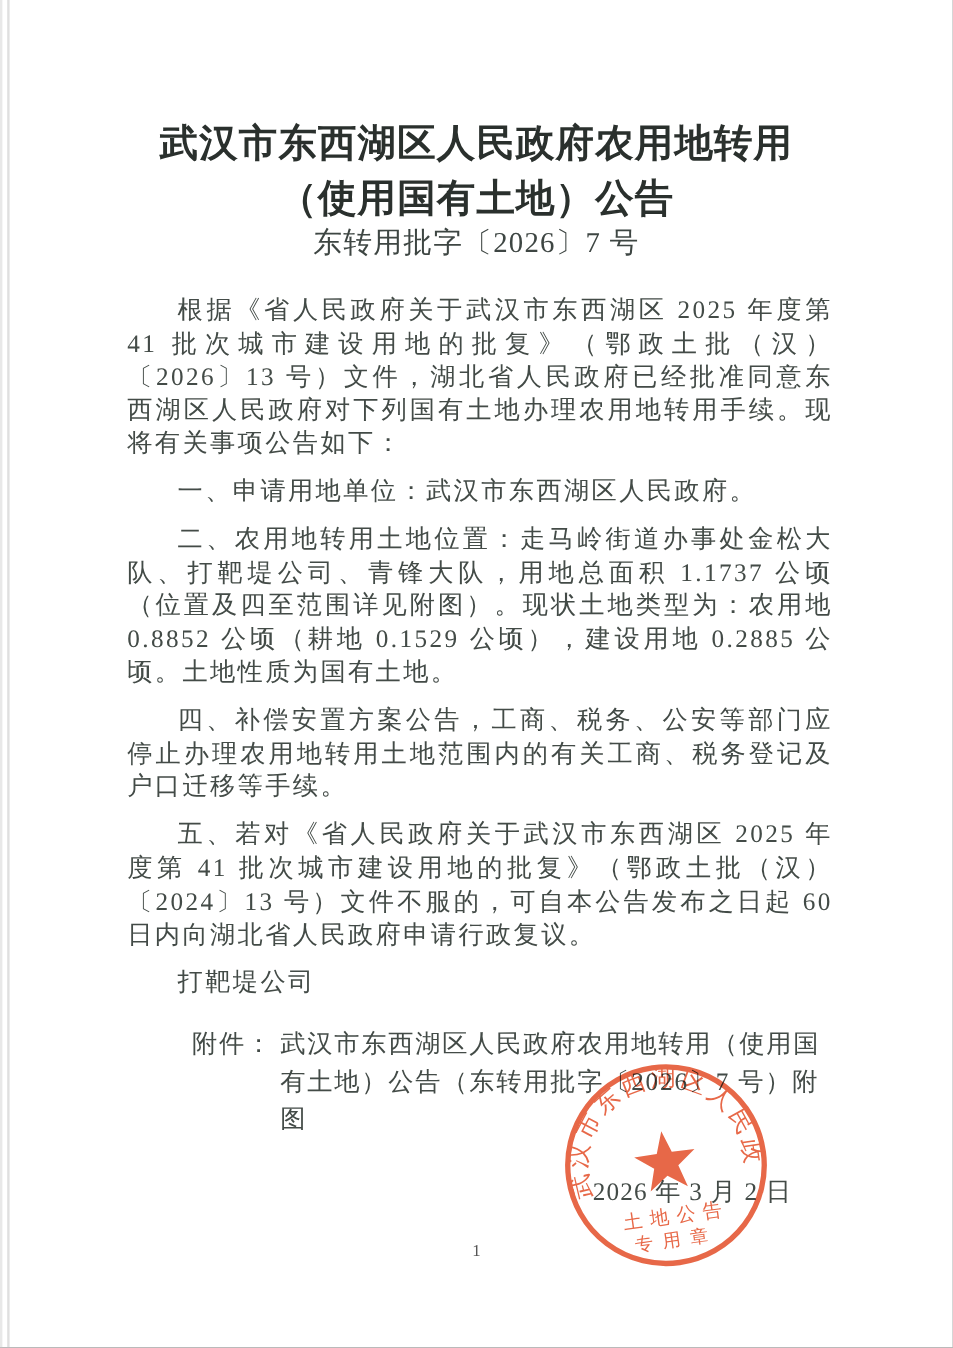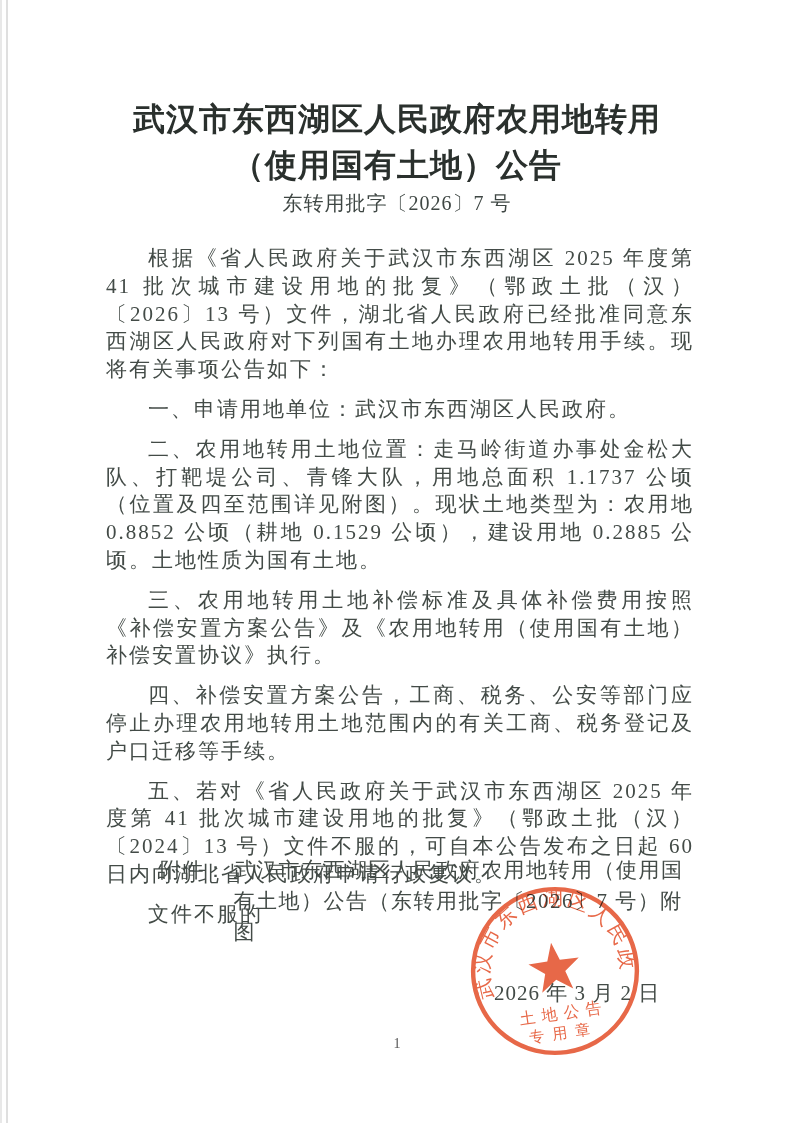--- a/index.html
+++ b/index.html
@@ -25,21 +25,21 @@
     text-align:center;
     font-family:"Liberation Sans", sans-serif;
     font-weight:bold;
     font-size:32px;line-height:46px;
     letter-spacing:1px;
     color:#2a302d;
   }
   .docnum{
     position:absolute;top:191px;left:0;width:100%;
     text-align:center;
-    font-size:20px;line-height:24px;
+    font-size:24px;line-height:24px;
     letter-spacing:1px;
     color:#3e4643;
   }
   .body-text{
     position:absolute;top:233px;left:94px;width:612px;
     font-size:21px;line-height:27.8px;
     letter-spacing:2px;
     text-align:justify;
   }
   .body-text p{
@@ -91,24 +91,23 @@
     <div>武汉市东西湖区人民政府农用地转用</div>
     <div>（使用国有土地）公告</div>
   </div>
 
   <div class="docnum">东转用批字〔2026〕7 号</div>
 
   <div class="body-text">
     <p>根据《省人民政府关于武汉市东西湖区 2025 年度第 41 批次城市建设用地的批复》（鄂政土批（汉）〔2026〕13 号）文件，湖北省人民政府已经批准同意东西湖区人民政府对下列国有土地办理农用地转用手续。现将有关事项公告如下：</p>
     <p>一、申请用地单位：武汉市东西湖区人民政府。</p>
     <p>二、农用地转用土地位置：走马岭街道办事处金松大队、打靶堤公司、青锋大队，用地总面积 1.1737 公顷（位置及四至范围详见附图）。现状土地类型为：农用地 0.8852 公顷（耕地 0.1529 公顷），建设用地 0.2885 公顷。土地性质为国有土地。</p>
-    <p>三、农用地转用土地补偿标准及具体补偿费用按照《补偿安置方案公告》及《农用地转用（使用国有土地）补偿安置协议》执行。</p>
     <p>四、补偿安置方案公告，工商、税务、公安等部门应停止办理农用地转用土地范围内的有关工商、税务登记及户口迁移等手续。</p>
     <p>五、若对《省人民政府关于武汉市东西湖区 2025 年度第 41 批次城市建设用地的批复》（鄂政土批（汉）〔2024〕13 号）文件不服的，可自本公告发布之日起 60 日内向湖北省人民政府申请行政复议。</p>
-    <p>文件不服的</p>
+    <p>打靶堤公司</p>
   </div>
 
   <div class="attachment">
     <span class="att-label">附件：</span>
     <span class="att-text">武汉市东西湖区人民政府农用地转用（使用国有土地）公告（东转用批字〔2026〕7 号）附图</span>
   </div>
 
   <div class="date-line">2026 年 3 月 2 日</div>
 
   <svg class="seal" viewBox="0 0 200 200" width="178" height="178">

